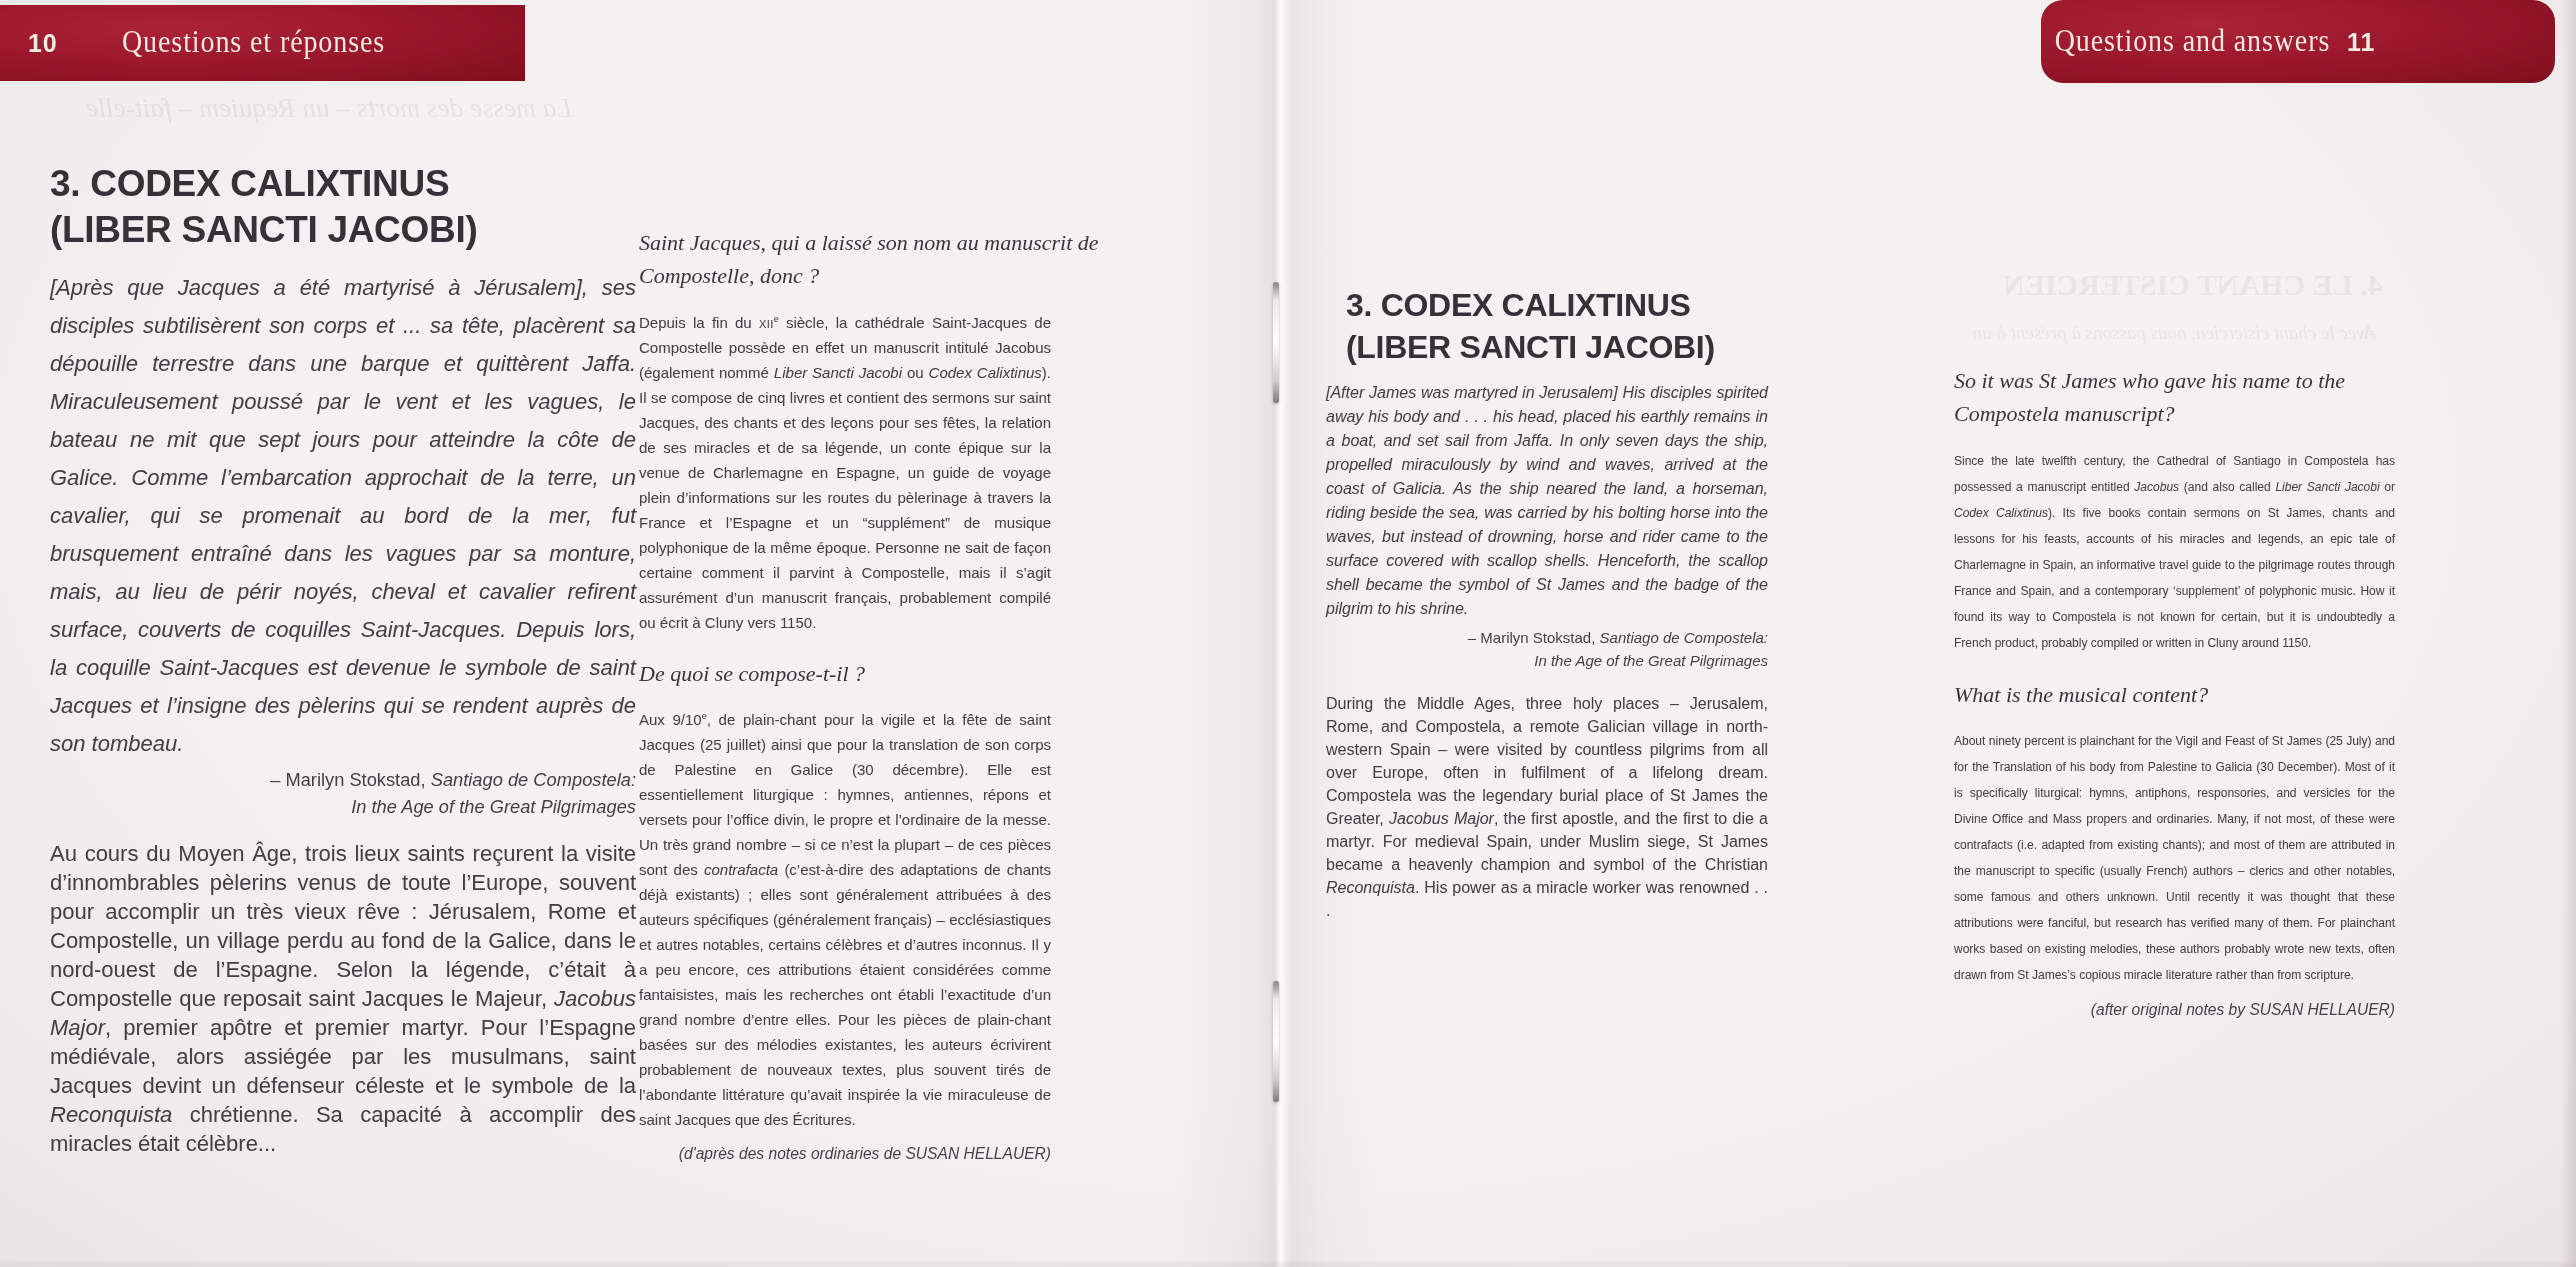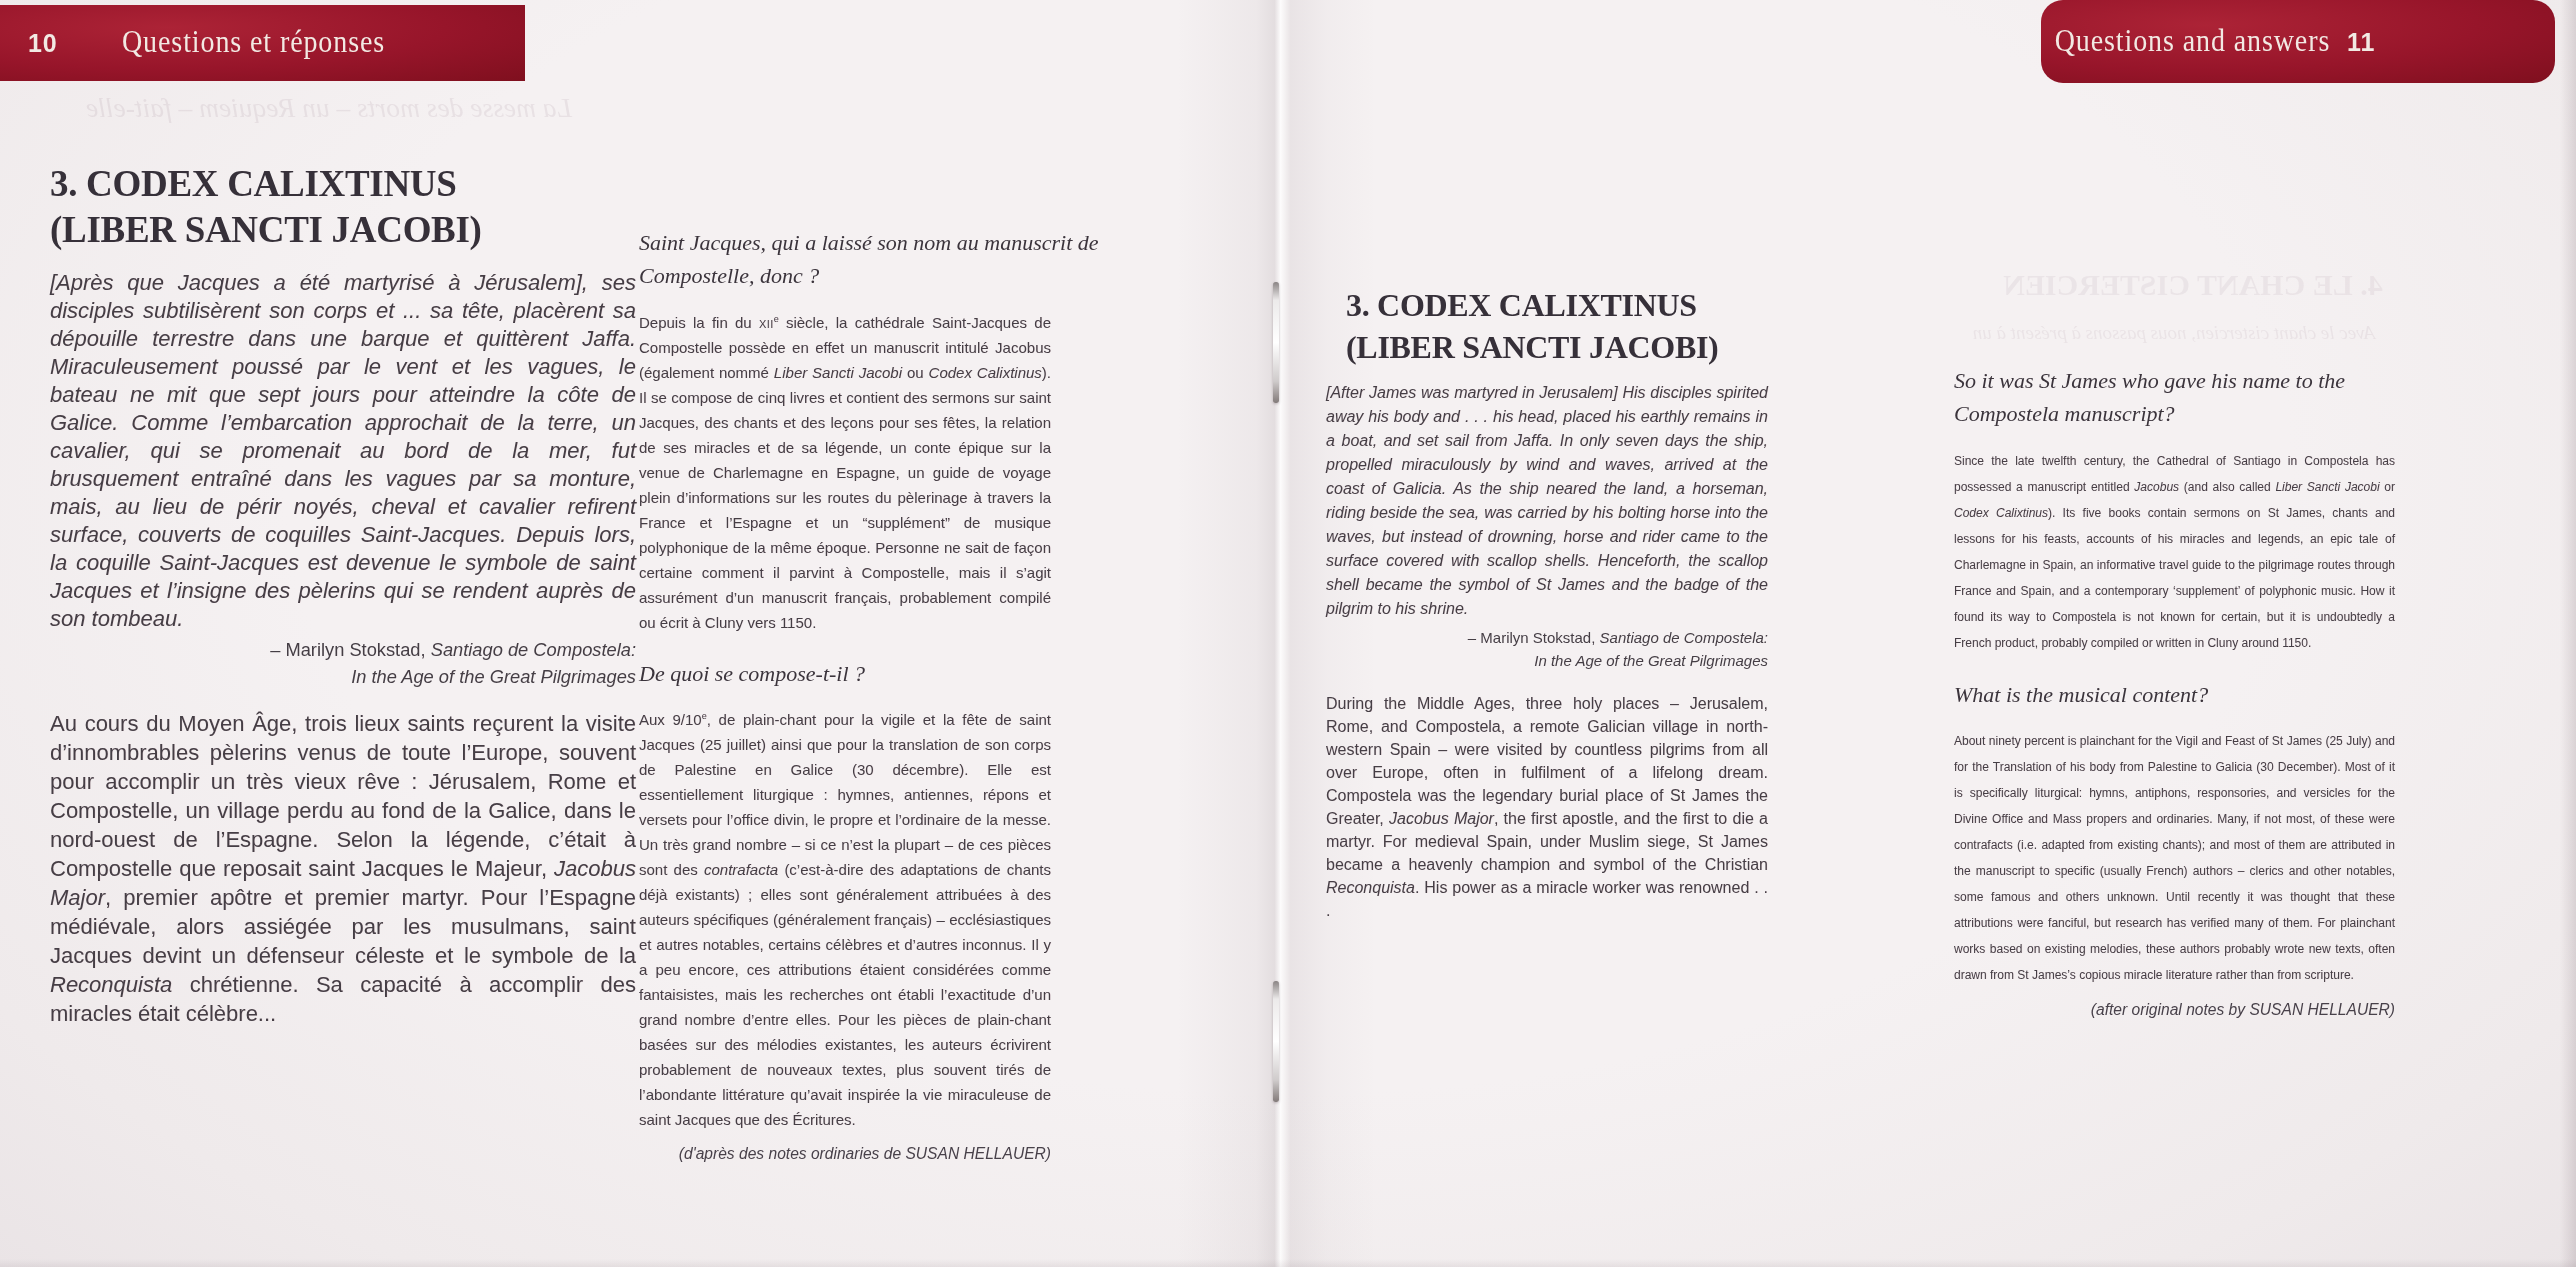--- a/index.html
+++ b/index.html
@@ -28,29 +28,29 @@
   #banner-left .btitle{left:122px;}
   #banner-right{left:2041px;top:0;width:514px;height:83px;border-radius:22px;}
   #banner-right .btitle{left:13.7px;}
   #banner-right .num{left:306px;}
   
   .col{position:absolute;}
   #col-l1{left:50px;top:161px;width:586px;}
   #col-l2{left:639px;top:226px;width:412px;}
   #col-r1{left:1326px;top:284px;width:442px;}
   #col-r2{left:1954px;top:364px;width:441px;}
-  .heading{font-family:Liberation Serif, serif;font-weight:700;color:#363039;letter-spacing:-0.3px;}
+  .heading{font-family:Liberation Sans, sans-serif;font-weight:700;color:#363039;letter-spacing:-0.3px;}
   #col-l1 .heading{font-size:37px;line-height:46px;}
   #col-r1 .heading{font-size:32px;line-height:42px;padding-left:20px;}
   .jtext{text-align:justify;}
   .it{font-style:italic;}
   .sc{font-variant:small-caps;letter-spacing:0.4px;}
   sup{font-size:0.6em;line-height:0;vertical-align:super;}
   .quote,.intro,.a{text-shadow:0.5px 0.4px 0 rgba(150,40,70,0.10);}
-  #col-l1 .quote{font-size:22px;line-height:28px;font-style:italic;margin-top:15.6px;}
+  #col-l1 .quote{font-size:22px;line-height:38px;font-style:italic;margin-top:15.6px;}
   #col-l1 .attr{font-size:18.3px;line-height:26.5px;text-align:right;margin-top:4.6px;}
   #col-l1 .intro{font-size:22px;line-height:29px;margin-top:19px;}
   #col-r1 .quote{font-size:16px;line-height:24px;font-style:italic;margin-top:13px;}
   #col-r1 .attr{font-size:15px;line-height:23px;text-align:right;margin-top:4.6px;}
   #col-r1 .intro{font-size:16px;line-height:23px;margin-top:20px;}
   .q{font-family:"Liberation Serif",serif;font-style:italic;color:#3b343c;}
   #col-l2 .q{font-size:22px;line-height:33px;width:485px;}
   #col-l2 .a{font-size:15px;line-height:25px;}
   #col-r2 .q{font-size:22px;line-height:33px;width:458px;}
   #col-r2 .a{font-size:12px;line-height:26px;}

